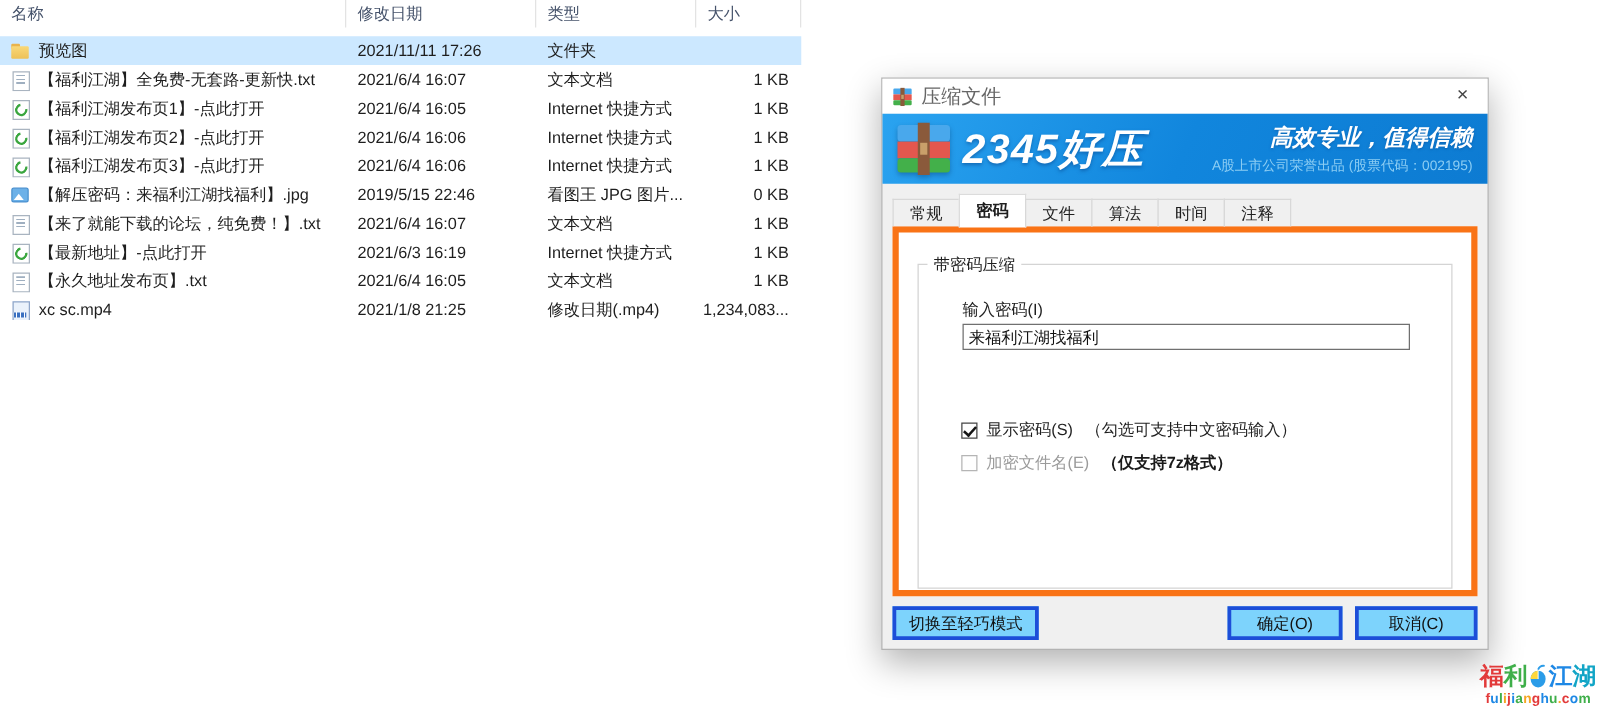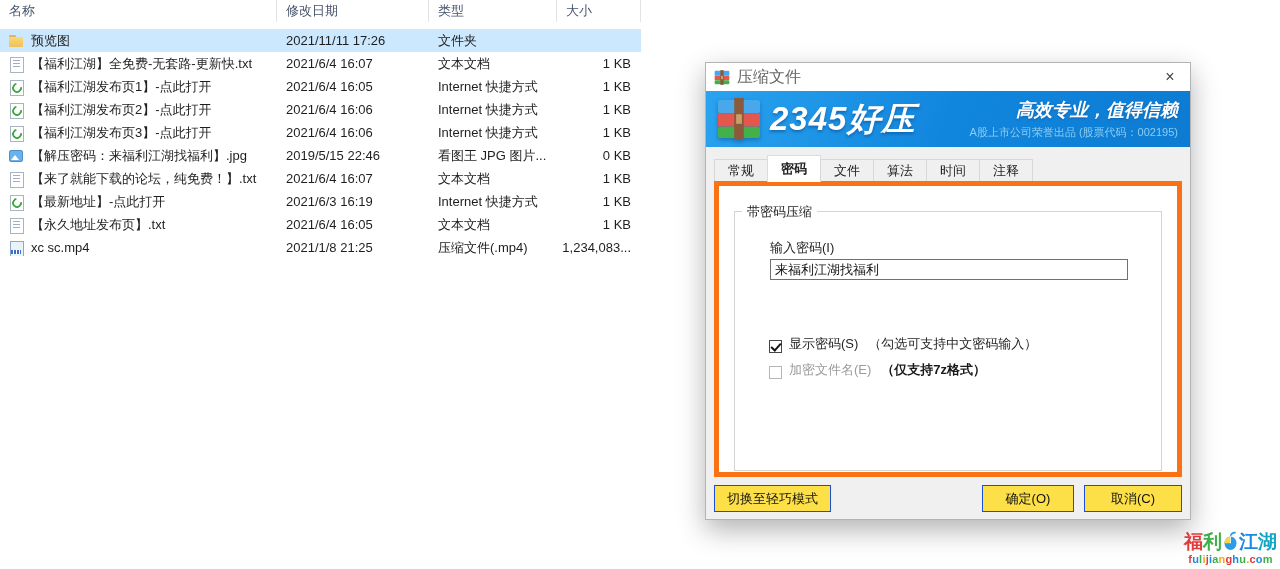--- a/index.html
+++ b/index.html
@@ -56,33 +56,33 @@
   .tab{height:22px;line-height:21px;padding:0 13px;font-size:13px;color:#1f1f1f;background:#f0f0f0;
     border:1px solid #d8d8d8;border-bottom:none;margin-right:-1px;cursor:default;white-space:nowrap;}
   .tab.active{height:27px;line-height:26px;background:#fff;font-weight:700;border-color:#dcdcdc;margin-bottom:-1px;}
   .tabpage{background:#fff;border:5px solid #f97316;margin:0 8px;height:296px;position:relative;z-index:1;}
 
   .group{position:absolute;left:15px;right:15px;top:25px;height:260px;border:1px solid #d4d4d4;}
   .group-label{position:absolute;top:-9px;left:7px;background:#fff;padding:0 5px;font-size:13px;color:#1f1f1f;}
   .pwd-label{position:absolute;left:35px;top:27px;font-size:13px;color:#1f1f1f;}
   .pwd-input{position:absolute;left:35px;top:47px;width:358px;height:21px;border:1px solid #707070;
     font-size:13px;padding:1px 4px;font-family:inherit;color:#111;background:#fff;outline:none;}
-  .chkrow{position:absolute;left:34px;display:flex;align-items:flex-end;font-size:13px;color:#1f1f1f;white-space:nowrap;}
+  .chkrow{position:absolute;left:34px;display:flex;align-items:center;font-size:13px;color:#1f1f1f;white-space:nowrap;}
   .chkrow.r1{top:123px;}
   .chkrow.r2{top:149px;}
   .chkbox{width:13px;height:13px;border:1px solid #454545;background:#fff;display:inline-block;position:relative;margin-right:7px;flex:none;}
   .chkbox.checked::after{content:'';position:absolute;left:1px;top:2px;width:8px;height:4px;
     border-left:2px solid #151515;border-bottom:2px solid #151515;transform:rotate(-48deg);}
   .chkbox.disabled{border-color:#b5b5b5;}
   .muted{color:#9b9b9b;}
   .bold{font-weight:700;color:#1a1a1a;}
   .hint-gap{display:inline-block;width:10px;}
 
   .btnrow{position:absolute;left:8px;right:8px;bottom:7px;height:27px;display:flex;}
-  .btn{height:27px;background:#fde047;border:1px solid #1d4ed8;font-size:13px;color:#111;
+  .btn{height:27px;background:#7dd3fc;border:3px solid #1d4ed8;font-size:13px;color:#111;
     font-family:inherit;display:flex;align-items:center;justify-content:center;cursor:default;}
   .btn-switch{width:117px;}
   .spacer{flex:1;}
   .btn-ok{width:92px;margin-right:10px;}
   .btn-cancel{width:98px;}
 
   
   .watermark{position:absolute;right:3px;bottom:4px;text-align:center;line-height:1;}
   .wm-line1{display:flex;align-items:center;justify-content:center;font-size:19px;font-weight:800;}
   .wm-mouse{width:15px;height:22px;margin:0 1px;}
@@ -179,21 +179,21 @@
     <div class="fcell-date">2021/6/4 16:05</div>
     <div class="fcell-type">文本文档</div>
     <div class="fcell-size">1 KB</div>
   </div>
       <div class="frow">
     <div class="fcell-name">
       <span class="ficon media-file-icon"></span>
       <span>xc sc.mp4</span>
     </div>
     <div class="fcell-date">2021/1/8 21:25</div>
-    <div class="fcell-type">压缩文件(.mp4)</div>
+    <div class="fcell-type">修改日期(.mp4)</div>
     <div class="fcell-size">1,234,083...</div>
   </div>
     </div>
 </div>
 
 <div class="dialog">
 
   <div class="titlebar">
     <svg class="app-icon" viewBox="0 0 24 22">
       <rect x="1" y="1" width="22" height="7" rx="1.5" fill="#49a8ec"></rect>

